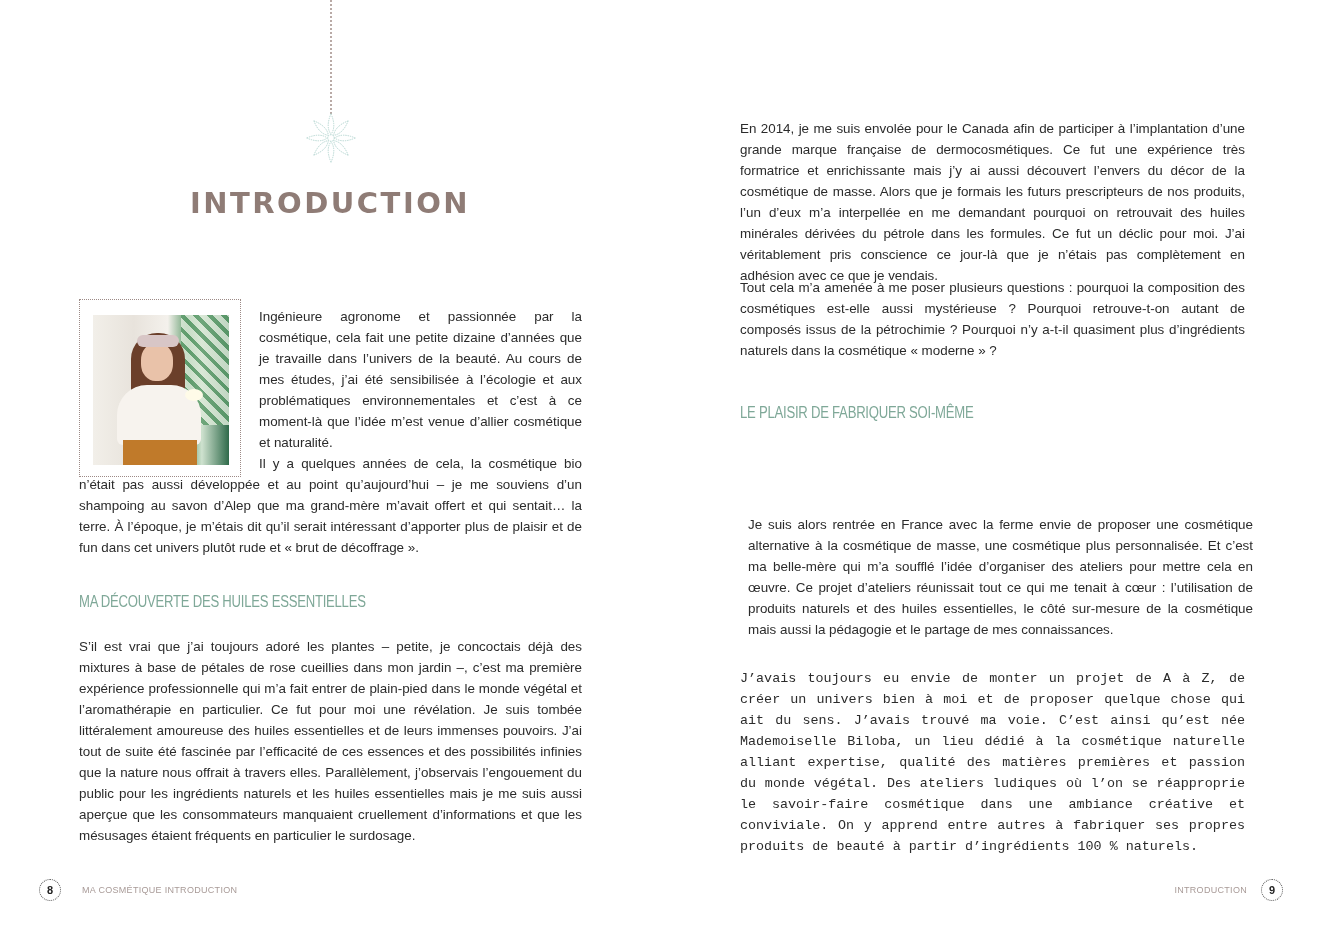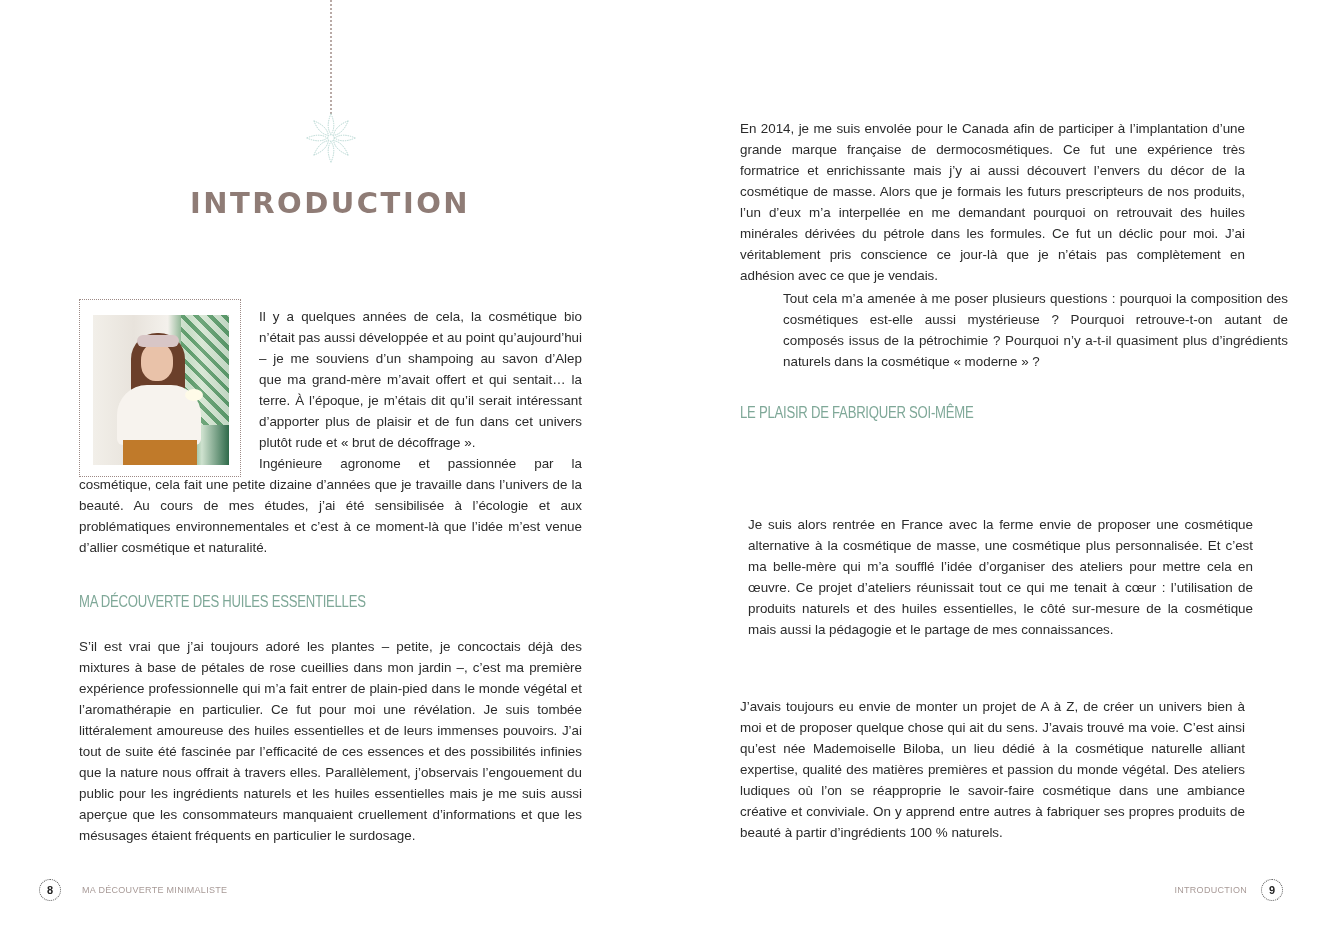--- a/index.html
+++ b/index.html
@@ -54,25 +54,25 @@
     .section-heading {
       position: absolute; font-family: "Liberation Sans", sans-serif; font-size: 16px;
       color: #7fa898; letter-spacing: -0.3px; transform: scaleX(0.82); transform-origin: left;
       white-space: nowrap;
     }
     .h-left { left: 79px; top: 593px; }
     .left-para2 { position: absolute; left: 79px; top: 636px; width: 503px; }
 
     .r-para { position: absolute; left: 79px; width: 505px; }
     .r-p1 { top: 118px; }
-    .r-p2 { top: 288px; margin-left: 43px; }
+    .r-p2 { top: 277px; }
     .h-right { left: 79px; top: 404px; }
     .r-p3 { top: 430px; }
     .r-p4 { top: 514px; margin-left: 8px; }
-    .r-p5 { top: 696px; }
+    .r-p5 { top: 668px; font-family: Liberation Mono, monospace; }
 
     .footer-left { position: absolute; left: 39px; top: 879px; height: 22px; display: flex; align-items: center; }
     .footer-right { position: absolute; right: 39px; top: 879px; height: 22px; display: flex; align-items: center; }
     .page-num {
       width: 20px; height: 20px; border: 1.5px dotted #555; border-radius: 50%;
       display: flex; align-items: center; justify-content: center;
       font-size: 11px; font-weight: bold; color: #222;
     }
     .running-head { font-size: 9px; color: #a89a97; letter-spacing: 0.3px; }
     .footer-left .running-head { margin-left: 21px; }
@@ -106,30 +106,30 @@
       <div class="face"></div>
       <div class="headband"></div>
       <div class="sweater"></div>
       <div class="jar"></div>
       <div class="skirt"></div>
     </div>
   </div>
 
   <div class="intro-block">
     <div class="float-space"></div>
+    <p class="body-text">Ingénieure agronome et passionnée par la cosmétique, cela fait une petite dizaine d’années que je travaille dans l’univers de la beauté. Au cours de mes études, j’ai été sensibilisée à l’écologie et aux problématiques environnementales et c’est à ce moment-là que l’idée m’est venue d’allier cosmétique et naturalité.</p>
     <p class="body-text">Il y a quelques années de cela, la cosmétique bio n’était pas aussi développée et au point qu’aujourd’hui – je me souviens d’un shampoing au savon d’Alep que ma grand-mère m’avait offert et qui sentait… la terre. À l’époque, je m’étais dit qu’il serait intéressant d’apporter plus de plaisir et de fun dans cet univers plutôt rude et « brut de décoffrage ».</p>
-    <p class="body-text">Ingénieure agronome et passionnée par la cosmétique, cela fait une petite dizaine d’années que je travaille dans l’univers de la beauté. Au cours de mes études, j’ai été sensibilisée à l’écologie et aux problématiques environnementales et c’est à ce moment-là que l’idée m’est venue d’allier cosmétique et naturalité.</p>
   </div>
 
   <div class="section-heading h-left">MA DÉCOUVERTE DES HUILES ESSENTIELLES</div>
   <p class="body-text left-para2">S’il est vrai que j’ai toujours adoré les plantes – petite, je concoctais déjà des mixtures à base de pétales de rose cueillies dans mon jardin –, c’est ma première expérience professionnelle qui m’a fait entrer de plain-pied dans le monde végétal et l’aromathérapie en particulier. Ce fut pour moi une révélation. Je suis tombée littéralement amoureuse des huiles essentielles et de leurs immenses pouvoirs. J’ai tout de suite été fascinée par l’efficacité de ces essences et des possibilités infinies que la nature nous offrait à travers elles. Parallèlement, j’observais l’engouement du public pour les ingrédients naturels et les huiles essentielles mais je me suis aussi aperçue que les consommateurs manquaient cruellement d’informations et que les mésusages étaient fréquents en particulier le surdosage.</p>
 
   <div class="footer-left">
     <div class="page-num">8</div>
-    <span class="running-head">MA DÉCOUVERTE MINIMALISTE</span>
+    <span class="running-head">MA COSMÉTIQUE INTRODUCTION</span>
   </div>
 </div>
 
 <div class="page page-right">
   <p class="body-text r-para r-p1">En 2014, je me suis envolée pour le Canada afin de participer à l’implantation d’une grande marque française de dermocosmétiques. Ce fut une expérience très formatrice et enrichissante mais j’y ai aussi découvert l’envers du décor de la cosmétique de masse. Alors que je formais les futurs prescripteurs de nos produits, l’un d’eux m’a interpellée en me demandant pourquoi on retrouvait des huiles minérales dérivées du pétrole dans les formules. Ce fut un déclic pour moi. J’ai véritablement pris conscience ce jour-là que je n’étais pas complètement en adhésion avec ce que je vendais.</p>
   <p class="body-text r-para r-p2">Tout cela m’a amenée à me poser plusieurs questions : pourquoi la composition des cosmétiques est-elle aussi mystérieuse ? Pourquoi retrouve-t-on autant de composés issus de la pétrochimie ? Pourquoi n’y a-t-il quasiment plus d’ingrédients naturels dans la cosmétique « moderne » ?</p>
   <div class="section-heading h-right">LE PLAISIR DE FABRIQUER SOI-MÊME</div>
   <p class="body-text r-para r-p4">Je suis alors rentrée en France avec la ferme envie de proposer une cosmétique alternative à la cosmétique de masse, une cosmétique plus personnalisée. Et c’est ma belle-mère qui m’a soufflé l’idée d’organiser des ateliers pour mettre cela en œuvre. Ce projet d’ateliers réunissait tout ce qui me tenait à cœur : l’utilisation de produits naturels et des huiles essentielles, le côté sur-mesure de la cosmétique mais aussi la pédagogie et le partage de mes connaissances.</p>
   <p class="body-text r-para r-p5">J’avais toujours eu envie de monter un projet de A à Z, de créer un univers bien à moi et de proposer quelque chose qui ait du sens. J’avais trouvé ma voie. C’est ainsi qu’est née Mademoiselle Biloba, un lieu dédié à la cosmétique naturelle alliant expertise, qualité des matières premières et passion du monde végétal. Des ateliers ludiques où l’on se réapproprie le savoir-faire cosmétique dans une ambiance créative et conviviale. On y apprend entre autres à fabriquer ses propres produits de beauté à partir d’ingrédients 100 % naturels.</p>
 

